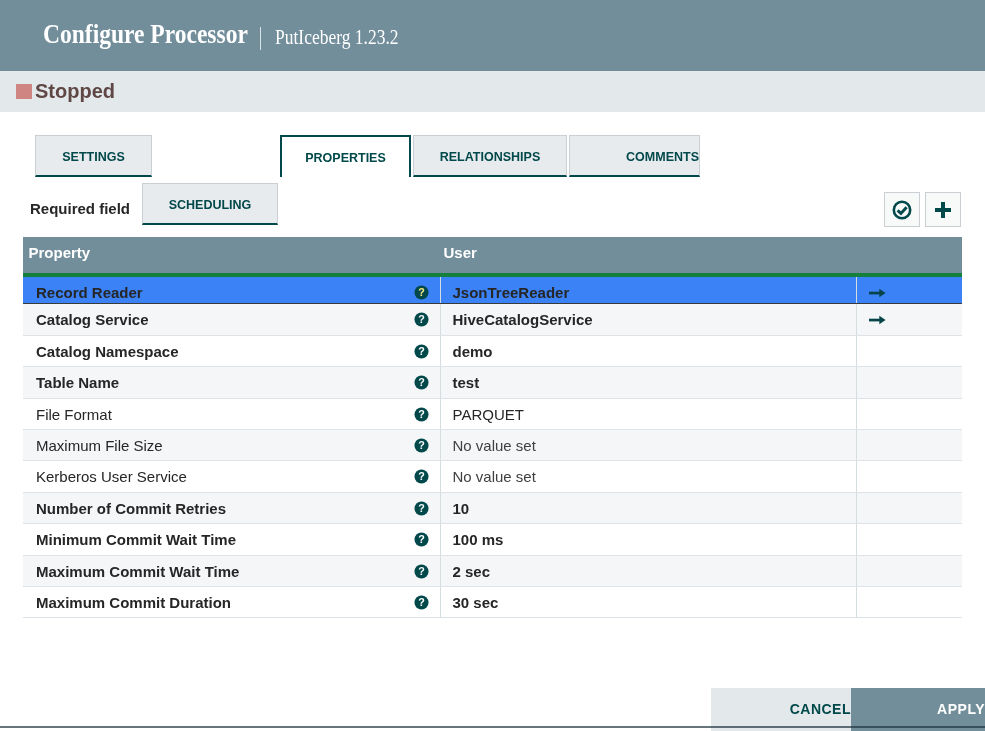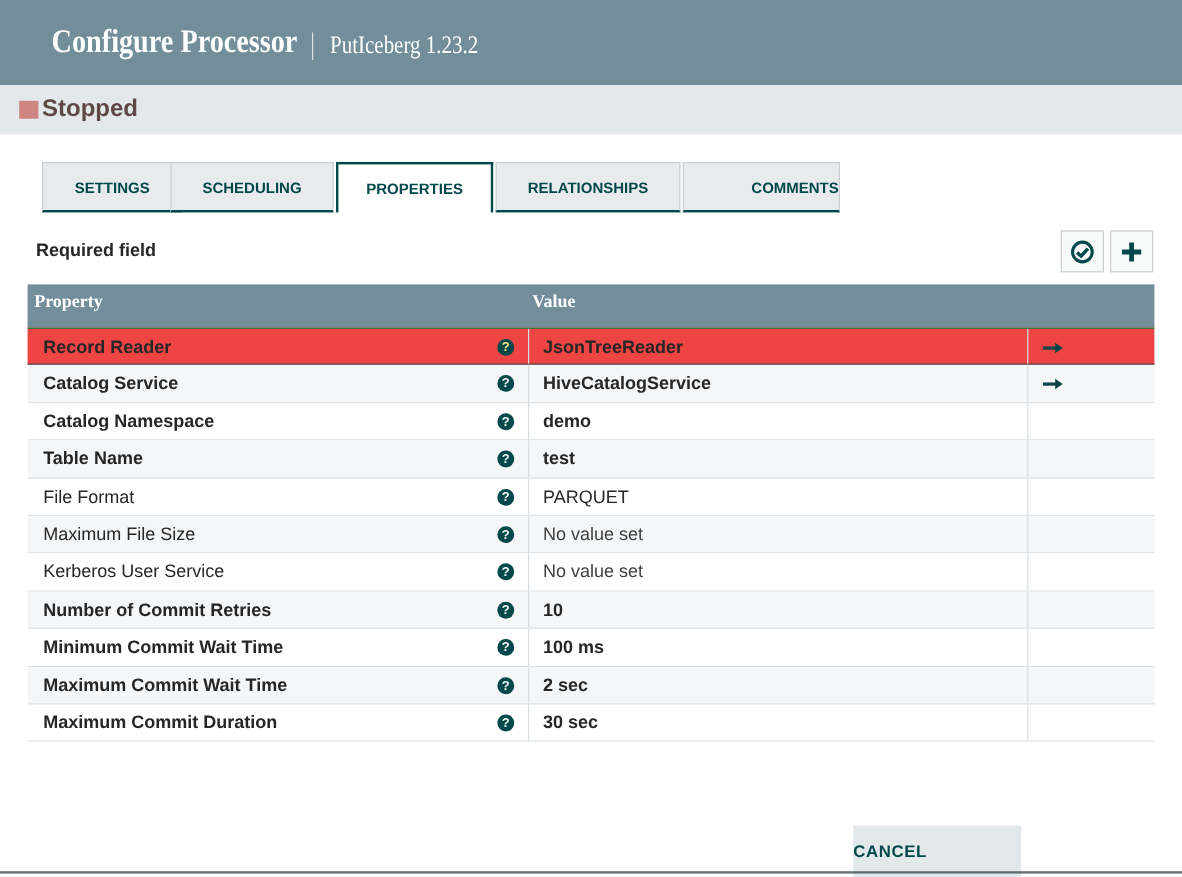--- a/index.html
+++ b/index.html
@@ -14,53 +14,53 @@
 
 
 .status { position:absolute; top:71px; left:0; width:985px; height:41px; background:#e3e8eb; }
 .status .sq { position:absolute; left:16px; top:13px; width:16px; height:15px; background:#cf8683; }
 .status .txt { position:absolute; left:35px; top:12.5px; font-size:20px; line-height:15px; font-weight:bold; color:#5e4744; }
 
 
 .tabs { position:absolute; top:135px; left:23px; height:42px; }
 .tab { position:absolute; top:0; height:42px; background:#e7ebee; border:1px solid #c9cfd2; border-bottom:2px solid #004849; color:#004849; font-size:12.5px; font-weight:bold; text-align:center; line-height:43.5px; }
 .tab.t1 { left:0; width:117px;margin-left:12px; }
-.tab.t2 { left:119px; width:136px; }
+.tab.t2 { left:119px; width:136px;margin-top:48px; }
 .tab.t4 { left:390px; width:154px; }
 .tab.t5 { left:546px; width:131px;text-align:right; }
 .tab.active { left:257px; width:131px; background:#ffffff; border:2px solid #004849; border-bottom:none; height:42px; line-height:42.5px; }
 
 
 .reqtext { position:absolute; left:30px; top:200.5px; font-size:15px; line-height:15px; font-weight:bold; color:#262626; }
 .iconbtn { position:absolute; top:192px; width:36px; height:35px; background:#f8fafa; border:1px solid #c9cfd2; }
 .iconbtn.b1 { left:884px; }
 .iconbtn.b2 { left:925px; }
 
 
 .tbl { position:absolute; left:23px; top:237px; width:939px; }
-.thead { position:absolute; left:0; top:0; width:939px; height:36px; background:#728e9b; color:#ffffff; font-size:15px; font-weight:bold;font-family:Liberation Serif, serif; }
+.thead { position:absolute; left:0; top:0; width:939px; height:36px; background:#728e9b; color:#ffffff; font-size:15px; font-weight:bold; }
 .thead .c1 { position:absolute; left:5.5px; top:7.5px; line-height:15px; }
 .thead .c2 { position:absolute; left:420.5px; top:7.5px; line-height:15px; }
 .rows { position:absolute; left:0; top:36px; width:939px; }
 .row { position:relative; width:939px; height:31.4px; border-bottom:1px solid #dde3e6; font-size:15px; color:#262626; }
 .row.even { background:#f4f6f8; }
 .row .name { position:absolute; left:13px; top:8px; line-height:15px; white-space:nowrap; }
 .row .q { position:absolute; left:391px; top:8px; width:15px; height:15px; color:#ffffff; }
 .row.even .q { color:#f4f6f8; }
 .row.sel .q { color:#fee987; }
 .row .val { position:absolute; left:429.5px; top:8px; line-height:15px; white-space:nowrap; }
 .row .arrow { position:absolute; left:846px; top:11px; width:17px; height:10px; }
 .row .vline1 { position:absolute; left:417px; top:0; width:1px; height:100%; background:#d6dde0; }
 .row .vline2 { position:absolute; left:833px; top:0; width:1px; height:100%; background:#d6dde0; }
 .bold { font-weight:bold; }
 .gray { color:#404040; }
-.row.sel { background:#ef4444; border-top:1px solid #15803d; border-bottom:1px solid #3a3a3a; height:31.4px; }
-
-
-.btn { position:absolute; height:43px; font-size:14px; font-weight:bold; text-align:left; line-height:43px; letter-spacing:0.5px; }
+.row.sel { background:#3b82f6; border-top:4px solid #15803d; border-bottom:1px solid #3a3a3a; height:31.4px; }
+
+
+.btn { position:absolute; height:43px; font-size:14px; font-weight:bold; text-align:right; line-height:43px; letter-spacing:0.5px; }
 .btn.cancel { left:711px; top:688px; width:140px; background:#e3e8eb; color:#004849; }
 .btn.apply { left:851px; top:688px; width:134px; background:#728e9b; color:#ffffff; }
 .bottomline { position:absolute; left:0; top:726px; width:985px; height:2px; background:rgba(30,50,60,0.68); z-index:50; }
 </style>
 </head>
 <body>
 <div class="stage">
   <div class="hdr">
     <span class="title">Configure Processor</span>
     <span class="sep"></span>
@@ -85,21 +85,21 @@
     </svg>
   </div>
   <div class="iconbtn b2">
     <svg width="20" height="20" viewBox="0 0 20 20" style="position:absolute;left:7px;top:7px;">
       <path d="M10 2 V18 M2 10 H18" stroke="#004849" stroke-width="4"></path>
     </svg>
   </div>
   <div class="tbl">
     <div class="thead">
         <span class="c1">Property</span>
-        <span class="c2">Value</span>
+        <span class="c2">User</span>
       </div>
     <div class="rows">
       <div class="row sel">
         <span class="name bold">Record Reader</span>
         <svg class="q" viewBox="0 0 16 16">
             <circle cx="8" cy="8" r="7.5" fill="#004849"></circle>
             <text x="8" y="11.6" font-size="11.5" font-weight="bold" fill="currentColor" text-anchor="middle" font-family="Liberation Sans">?</text>
           </svg>
         <span class="val bold">JsonTreeReader</span>
         <svg class="arrow" viewBox="0 0 17 10">
@@ -209,14 +209,15 @@
             <circle cx="8" cy="8" r="7.5" fill="#004849"></circle>
             <text x="8" y="11.6" font-size="11.5" font-weight="bold" fill="currentColor" text-anchor="middle" font-family="Liberation Sans">?</text>
           </svg>
         <span class="val bold">30 sec</span>
         <span class="vline1"></span>
           <span class="vline2"></span>
       </div>
     </div>
   </div>
   <div class="btn cancel">CANCEL</div>
+  <div class="btn apply">APPLY</div>
   <div class="bottomline"></div>
 </div>
 
 </body></html>

